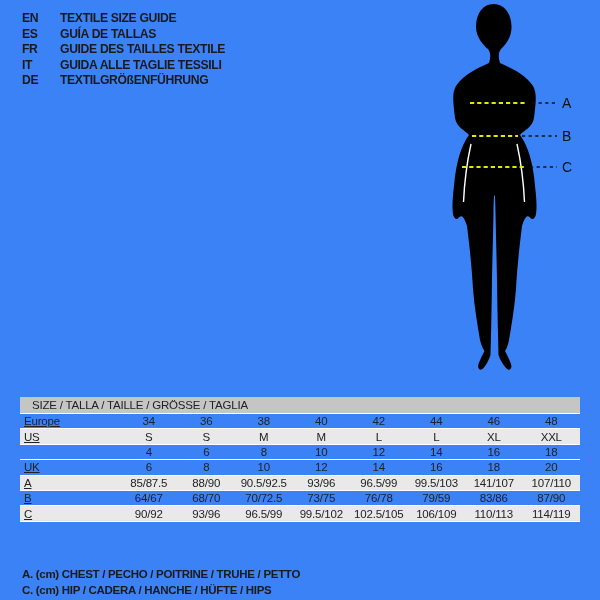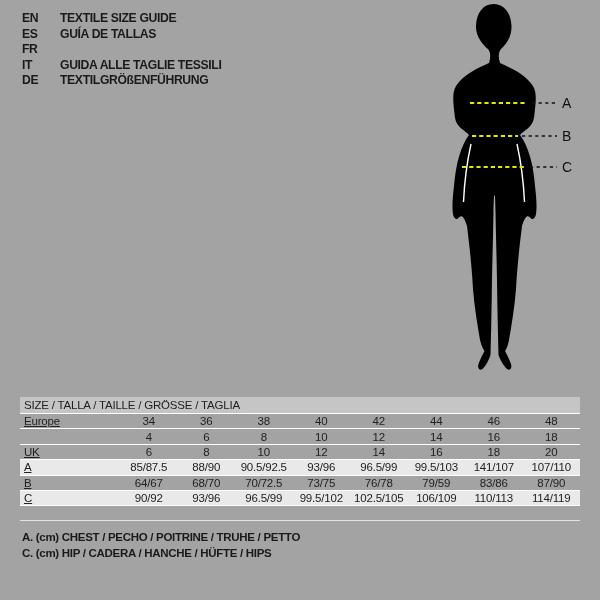--- a/index.html
+++ b/index.html
@@ -2,21 +2,21 @@
 <html><head>
 <meta charset="utf-8">
 <style>
   html,body{margin:0;padding:0;}
   body{
     width:600px;height:600px;background:#ffffff;
     font-family:"Liberation Sans", sans-serif;
     color:#1a1a1a;position:relative;overflow:hidden;
     -webkit-font-smoothing:antialiased;
   }
-  .canvas{position:absolute;inset:0;background:#a3a3a3;}
+  .canvas{position:absolute;inset:0;background:#3b82f6;}
 
   
   .lang-block{position:absolute;left:22px;top:11px;}
   .lang-row{display:flex;line-height:15.6px;font-size:12.2px;font-weight:700;letter-spacing:-0.35px;}
   .lang-code{width:38px;flex:0 0 38px;}
   .lang-title{white-space:nowrap;}
 
   
   .figure{position:absolute;left:425px;top:0px;width:170px;height:390px;}
   .figure text{font-family:"Liberation Sans",sans-serif;font-size:14px;fill:#111;}
@@ -27,46 +27,47 @@
   
   table.size-table{
     position:absolute;left:20px;top:397px;width:560px;
     border-collapse:collapse;table-layout:fixed;
     font-size:11.5px;letter-spacing:-0.2px;color:#222;
   }
   table.size-table col.lbl{width:100px;}
   table.size-table td{padding:0;height:14.4px;text-align:center;vertical-align:middle;border-bottom:1px solid #fff;}
   table.size-table td.row-label{text-align:left;padding-left:4px;text-decoration:underline;}
   tr.tbl-header td{
-    background:#c5c5c5;height:16px;text-align:left;padding-left:4px;
+    background:#c5c5c5;height:16px;text-align:left;padding-left:12px;
     color:#222;letter-spacing:-0.2px;margin-left:11px;
   }
   tr.shaded td{background:#e9e9e9;}
   .table-bottom-rule{position:absolute;left:20px;top:520px;width:560px;height:1px;background:#e3e3e3;}
 
   
-  .legend{position:absolute;left:22px;top:530px;}
+  .legend{position:absolute;left:22px;top:567px;}
   .legend-line{font-size:11.5px;font-weight:700;letter-spacing:-0.3px;line-height:15.6px;white-space:nowrap;}
 </style>
 </head>
 <body>
 
 <div class="canvas">
 
   <div class="lang-block">
     <div class="lang-row">
       <span class="lang-code">EN</span>
       <span class="lang-title">TEXTILE SIZE GUIDE</span>
     </div>
     <div class="lang-row">
       <span class="lang-code">ES</span>
       <span class="lang-title">GUÍA DE TALLAS</span>
     </div>
     <div class="lang-row">
       <span class="lang-code">FR</span>
+      <span class="lang-title">GUIDE DES TAILLES TEXTILE</span>
     </div>
     <div class="lang-row">
       <span class="lang-code">IT</span>
       <span class="lang-title">GUIDA ALLE TAGLIE TESSILI</span>
     </div>
     <div class="lang-row">
       <span class="lang-code">DE</span>
       <span class="lang-title">TEXTILGRÖßENFÜHRUNG</span>
     </div>
   </div>
@@ -152,20 +153,31 @@
         <td class="row-label">Europe</td>
         <td>34</td>
         <td>36</td>
         <td>38</td>
         <td>40</td>
         <td>42</td>
         <td>44</td>
         <td>46</td>
         <td>48</td>
       </tr>
+      <tr class="shaded">
+        <td class="row-label">US</td>
+        <td>S</td>
+        <td>S</td>
+        <td>M</td>
+        <td>M</td>
+        <td>L</td>
+        <td>L</td>
+        <td>XL</td>
+        <td>XXL</td>
+      </tr>
       <tr>
         <td class="row-label"></td>
         <td>4</td>
         <td>6</td>
         <td>8</td>
         <td>10</td>
         <td>12</td>
         <td>14</td>
         <td>16</td>
         <td>18</td>

